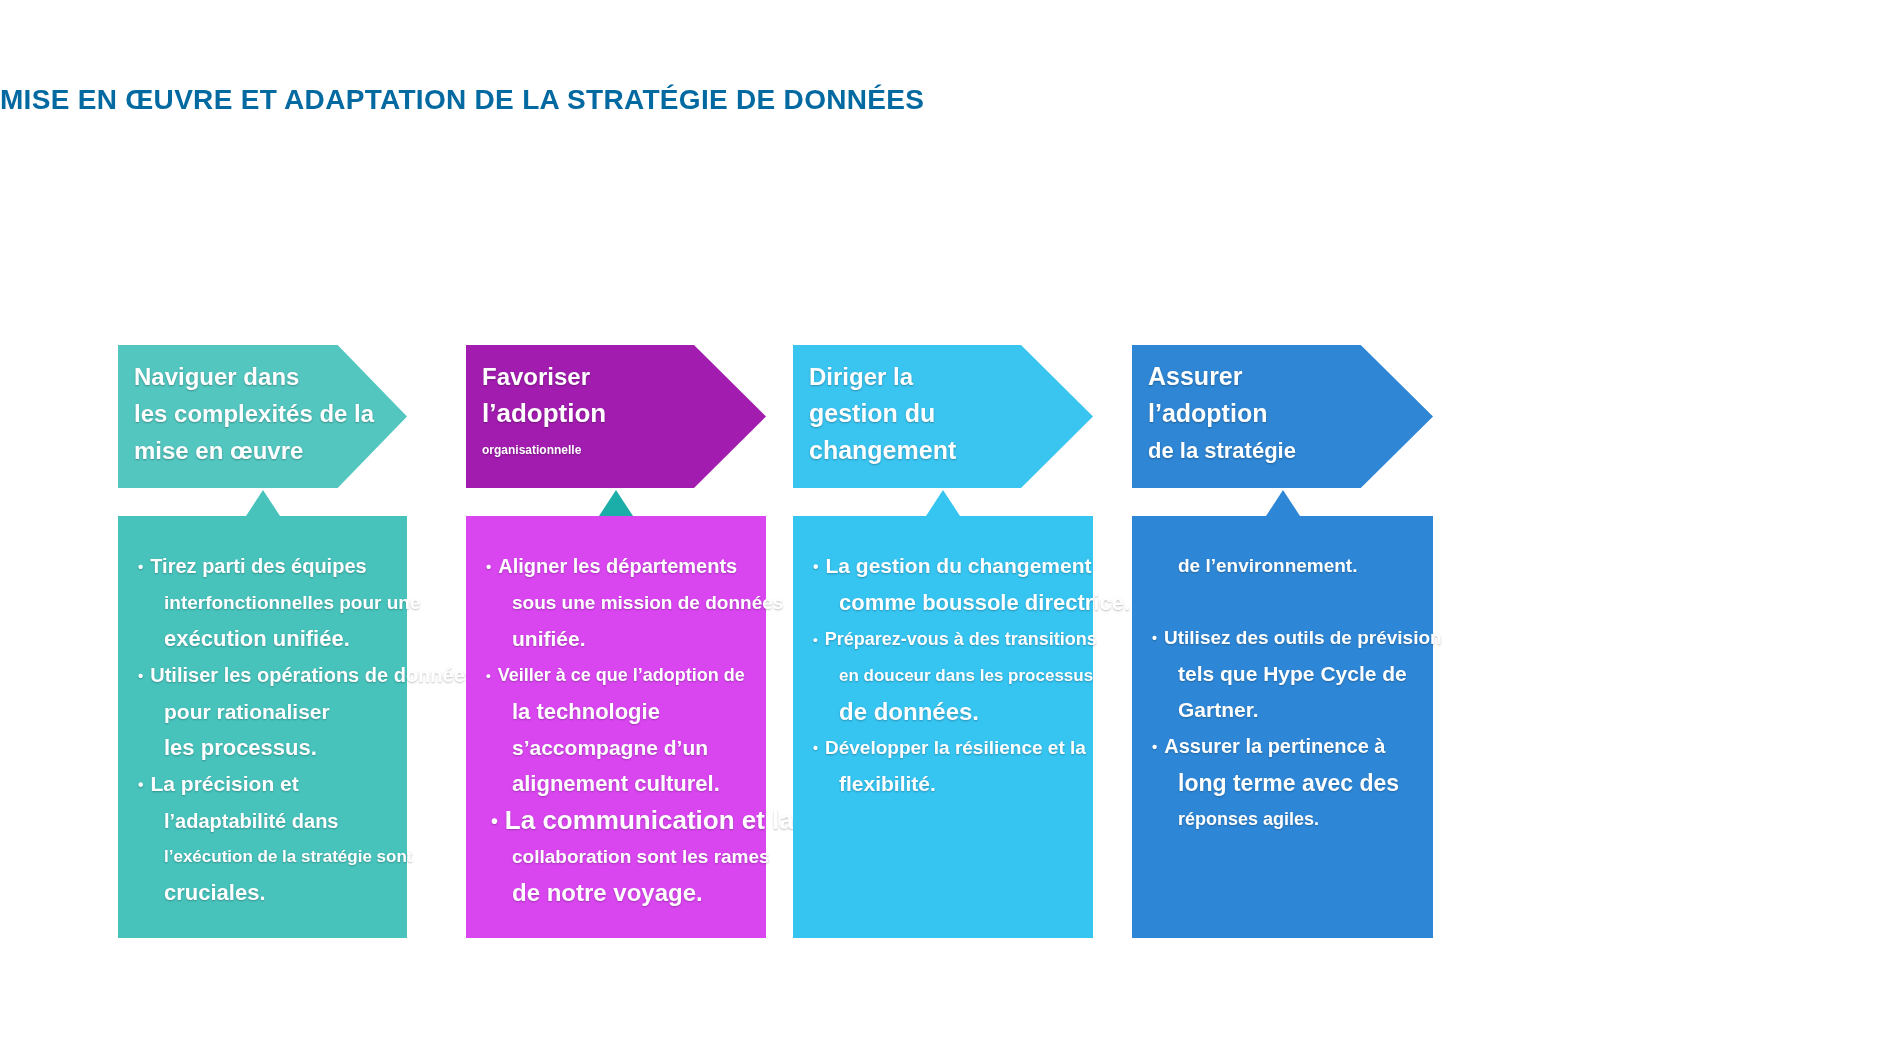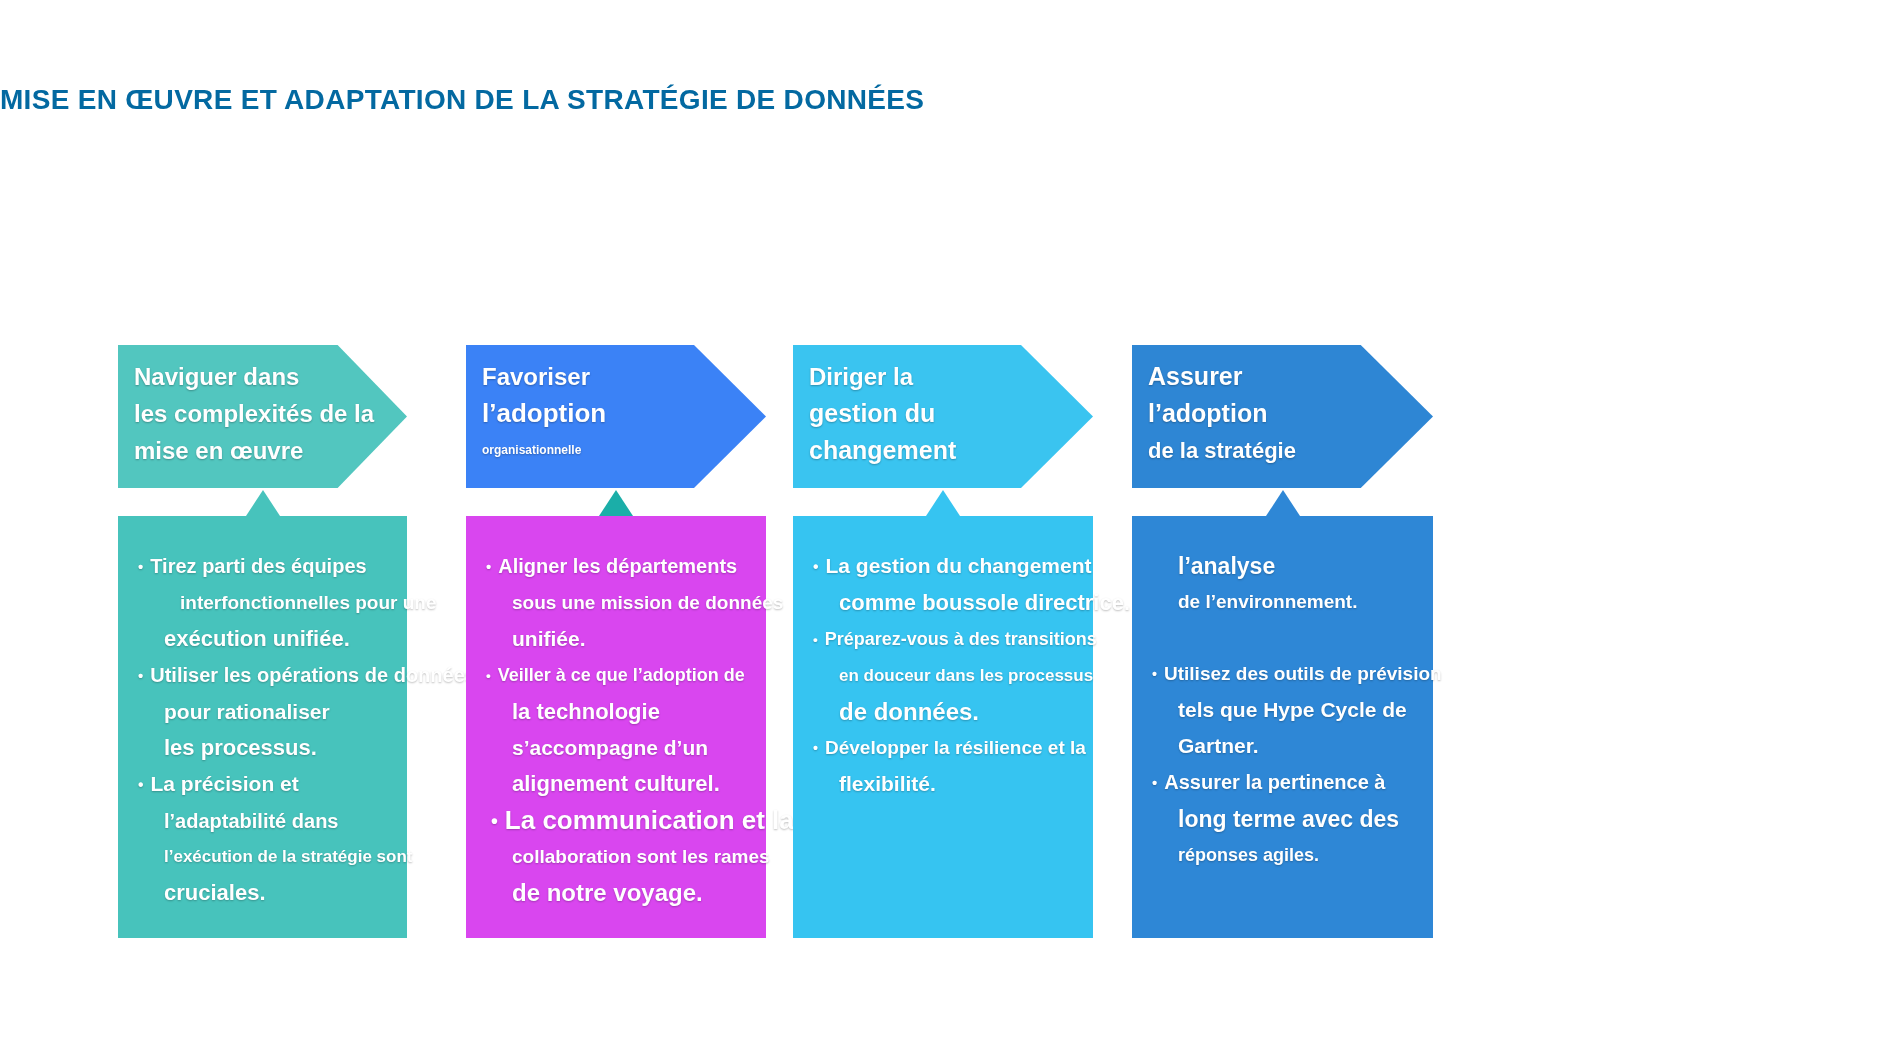--- a/index.html
+++ b/index.html
@@ -79,38 +79,38 @@
       <div class="column" style="left: 118px; width: 289px;">
         <div class="arrow" style="background: rgb(82, 198, 191);">
           <span class="hline" style="font-size: 24px;">Naviguer dans</span>
           <span class="hline" style="font-size: 24px;">les complexités de la</span>
           <span class="hline" style="font-size: 24px;">mise en œuvre</span>
         </div>
         <div class="connector" style="border-bottom-color: rgb(71, 195, 188);"></div>
         <div class="box" style="background: rgb(71, 195, 188);">
           <div class="bullet">
             <div class="bline first" style="font-size: 20px;"><span class="bdot">•</span><span>Tirez parti des équipes</span></div>
-            <div class="bline cont" style="font-size: 19px; margin-left: 16px;"><span>interfonctionnelles pour une</span></div>
+            <div class="bline cont" style="font-size: 19px;"><span>interfonctionnelles pour une</span></div>
             <div class="bline cont" style="font-size: 22px;"><span>exécution unifiée.</span></div>
           </div>
           <div class="bullet">
             <div class="bline first" style="font-size: 20px;"><span class="bdot">•</span><span>Utiliser les opérations de données</span></div>
             <div class="bline cont" style="font-size: 21px;"><span>pour rationaliser</span></div>
             <div class="bline cont" style="font-size: 22px;"><span>les processus.</span></div>
           </div>
           <div class="bullet">
             <div class="bline first" style="font-size: 21px;"><span class="bdot">•</span><span>La précision et</span></div>
             <div class="bline cont" style="font-size: 20px;"><span>l’adaptabilité dans</span></div>
             <div class="bline cont" style="font-size: 17px;"><span>l’exécution de la stratégie sont</span></div>
             <div class="bline cont" style="font-size: 22px;"><span>cruciales.</span></div>
           </div>
         </div>
       </div>
       <div class="column" style="left: 466px; width: 300px;">
-        <div class="arrow" style="background: #3b82f6;">
+        <div class="arrow" style="background: #a21caf;">
           <span class="hline" style="font-size: 24px;">Favoriser</span>
           <span class="hline" style="font-size: 26px;">l’adoption</span>
           <span class="hline" style="font-size: 12px;">organisationnelle</span>
         </div>
         <div class="connector" style="border-bottom-color: rgb(27, 174, 168);"></div>
         <div class="box" style="background: #d946ef;">
           <div class="bullet">
             <div class="bline first" style="font-size: 20px;"><span class="bdot">•</span><span>Aligner les départements</span></div>
             <div class="bline cont" style="font-size: 19px;"><span>sous une mission de données</span></div>
             <div class="bline cont" style="font-size: 21px;"><span>unifiée.</span></div>
@@ -153,21 +153,20 @@
       </div>
       <div class="column" style="left: 1132px; width: 301px;">
         <div class="arrow" style="background: rgb(46, 134, 212);">
           <span class="hline" style="font-size: 25px;">Assurer</span>
           <span class="hline" style="font-size: 25px;">l’adoption</span>
           <span class="hline" style="font-size: 22px;">de la stratégie</span>
         </div>
         <div class="connector" style="border-bottom-color: rgb(46, 135, 214);"></div>
         <div class="box" style="background: rgb(46, 135, 214);">
           <div class="bullet">
-            <div class="bline cont" style="font-size: 23px;"><span>l’analyse</span></div>
             <div class="bline cont" style="font-size: 19px;"><span>de l’environnement.</span></div>
           </div>
           <div class="bullet gap-before">
             <div class="bline first" style="font-size: 19px;"><span class="bdot">•</span><span>Utilisez des outils de prévision</span></div>
             <div class="bline cont" style="font-size: 21px;"><span>tels que Hype Cycle de</span></div>
             <div class="bline cont" style="font-size: 21px;"><span>Gartner.</span></div>
           </div>
           <div class="bullet">
             <div class="bline first" style="font-size: 20px;"><span class="bdot">•</span><span>Assurer la pertinence à</span></div>
             <div class="bline cont" style="font-size: 23px;"><span>long terme avec des</span></div>

